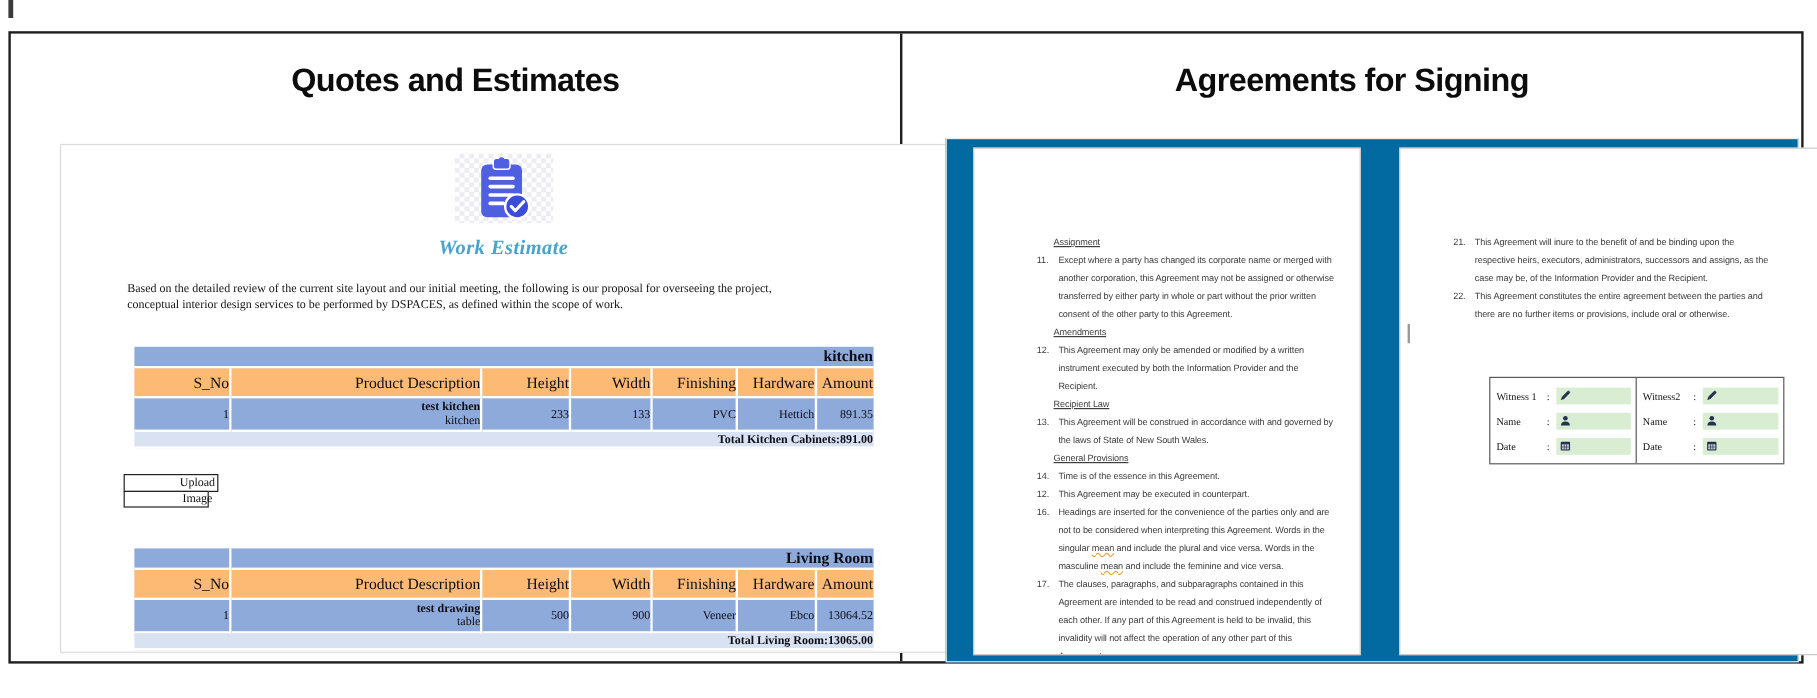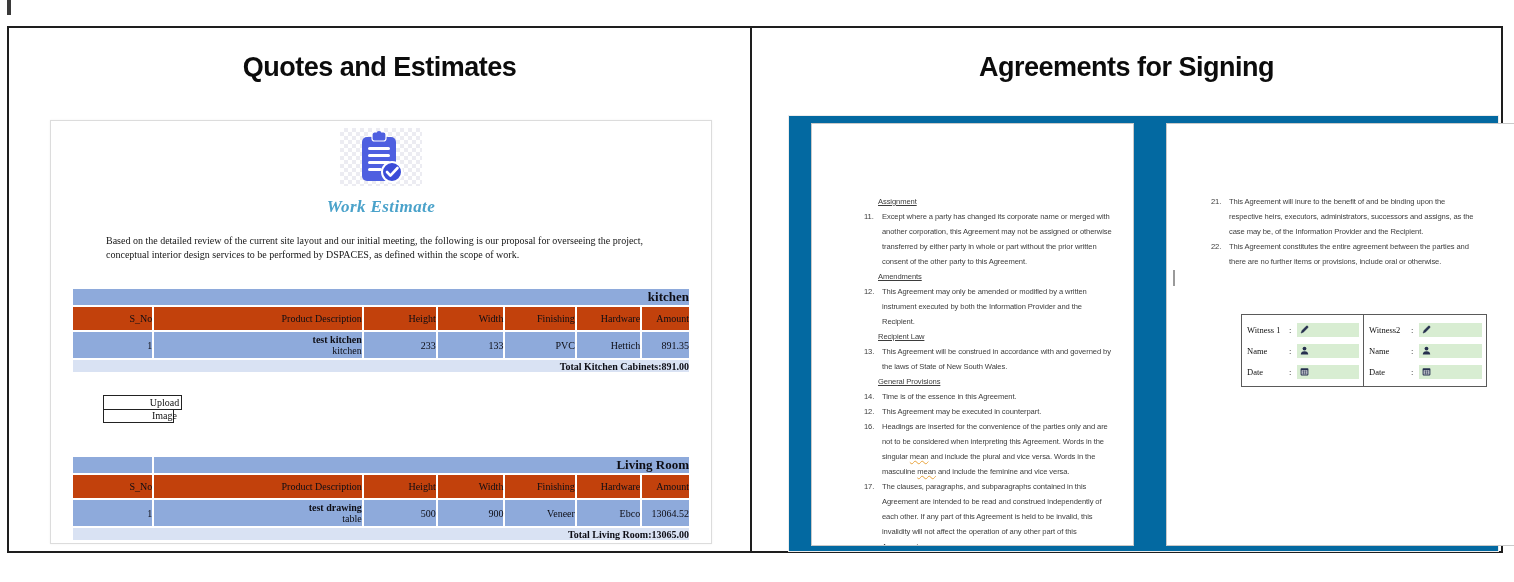--- a/index.html
+++ b/index.html
@@ -15,36 +15,36 @@
   #divider { left:741px; top:0; width:2px; height:100%; background:#1e1e1e; }
 
   .panel { top:0; height:100%; }
   #panel-left  { left:0; width:741px; }
   #panel-right { left:743px; width:749px; }
 
   .panel-title { margin-top:24px; text-align:center; font-size:27px; font-weight:bold;
                  letter-spacing:-0.5px; color:#0c0c0c; }
 
   
-  #estimate-card { left:41px; top:92px; width:662px; height:424px; background:#fff;
+  #estimate-card { left:41px; top:92px; width:739px; height:424px; background:#fff;
                    border:1px solid #dcdcdc; box-shadow:0 0 2px rgba(0,0,0,0.06); overflow:hidden; }
   #icon-wrap { width:82px; height:58px; margin:7px auto 0;
                background:conic-gradient(#ececf2 90deg, #ffffff 90deg 180deg, #ececf2 180deg 270deg, #ffffff 270deg);
                background-size:8px 8px; display:flex; align-items:center; justify-content:center; }
   #we-heading { margin-top:11px; text-align:center; font-family:"Liberation Serif", serif;
                 font-style:italic; font-weight:bold; font-size:17px; color:#4aa2ca; letter-spacing:0.4px; }
   #we-intro { margin:17px 0 0 55px; width:540px; font-family:"Liberation Serif", serif;
               font-size:10px; line-height:14px; color:#151515; }
 
   .rtable { width:616px; margin:0 auto; border-collapse:separate; border-spacing:0;
             table-layout:fixed; font-family:"Liberation Serif", serif; color:#0d0d14; }
   .rtable td { text-align:right; vertical-align:middle; border-bottom:2px solid #fff; }
   .rtable .vline { border-right:2px solid #fff; }
   .cap   { background:#8EAADB; font-weight:bold; font-size:13px; height:16px; }
-  .hcell { background:#c2410c; font-size:10px; height:25px; }
+  .hcell { background:#fdba74; font-size:13px; height:25px; }
   .dcell { background:#8EAADB; font-size:10px; height:28px; }
   .tcell { background:#D9E2F3; font-weight:bold; font-size:10px; height:14px; }
   .prod-main { font-weight:bold; }
   .prod-sub  { font-weight:normal; }
   #kitchen-table-wrap { margin-top:27px; }
   #living-table-wrap  { margin-top:34px; }
 
   #upload-wrap { margin:21px 0 0 52px; }
   #upload-btn { width:79px; height:15px; border:1px solid #222; background:#fff;
                 font-family:"Liberation Serif", serif; font-size:10px; text-align:center;

